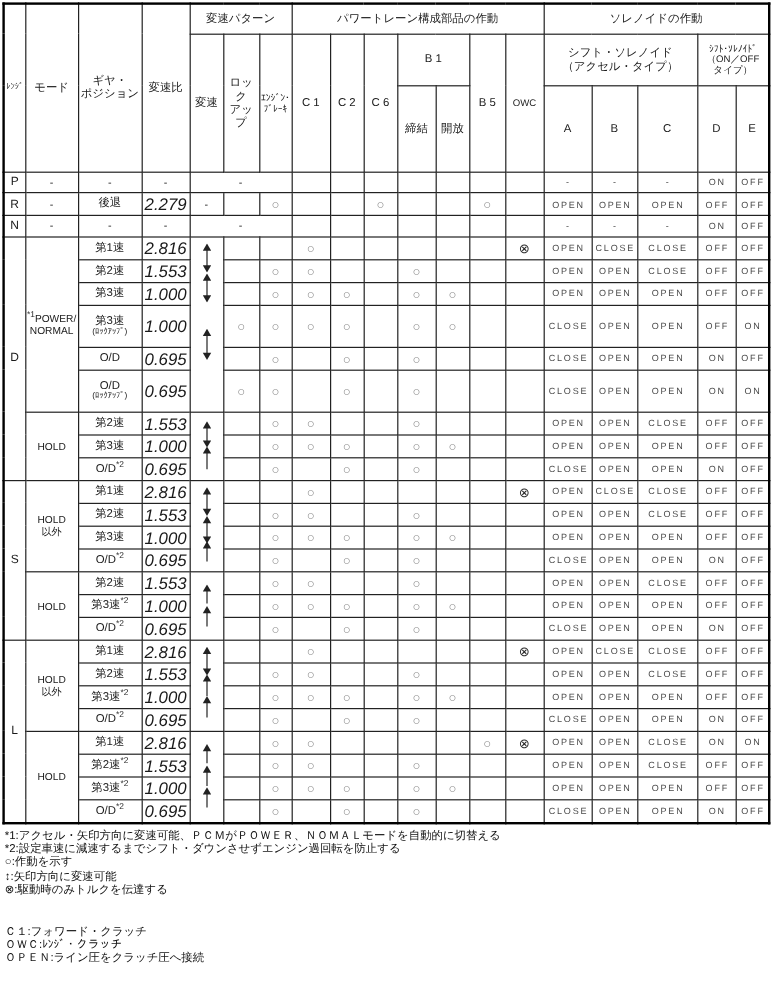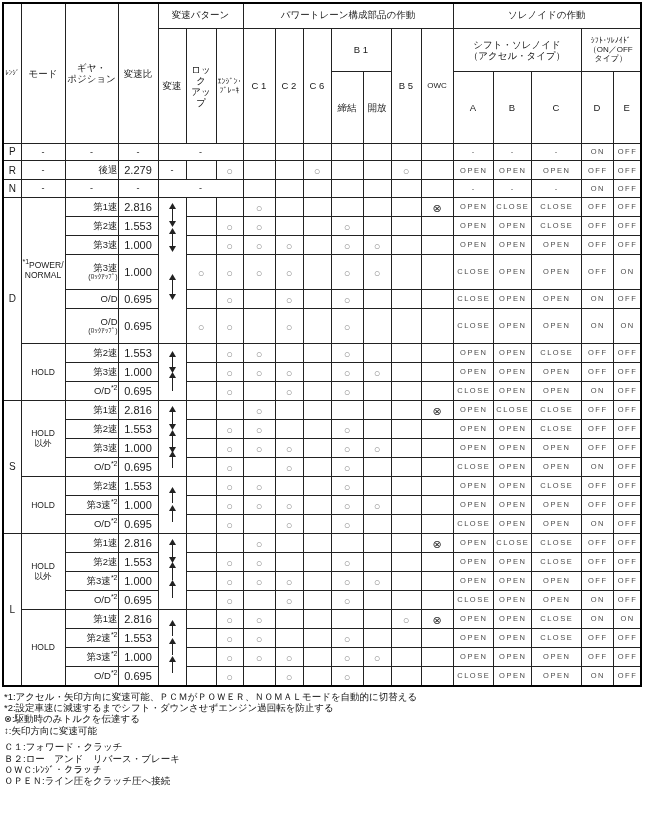--- a/index.html
+++ b/index.html
@@ -8,33 +8,33 @@
   td,th{border:1px solid #222;padding:0;text-align:center;vertical-align:middle;overflow:hidden;font-weight:normal;}
   thead th{white-space:pre-line;}
   tr.r1{height:17.5px;} tr.r2{height:35px;}
   .hA{height:25px;} .hB{height:43px;} .hC{height:72px;}
   .h-group{font-size:9.5px;}
   .h-main{font-size:9.5px;line-height:11px;}
   .h-small{font-size:8px;line-height:9px;}
   .h-tiny{font-size:7px;line-height:8px;}
   .k-rng{font-size:10px;}
   .k-md{font-size:8.5px;line-height:10px;white-space:pre-line;}
-  .k-gr{font-size:9.5px;line-height:10px;text-align:right;}
-  .k-rt{font-size:11px;}
+  .k-gr{font-size:9.5px;line-height:10px;}
+  .k-rt{font-size:14px;font-style:italic;}
   .k-da{font-size:9px;color:#222;}
   .k-so{font-size:7.5px;letter-spacing:1.5px;color:#4a4a4a;text-indent:1.5px;}
   .k-ar{position:relative;}
   sup{font-size:7px;vertical-align:super;line-height:0;}
   .sub{font-size:7px;line-height:8px;}
   .circ{color:#8c8c8c;font-size:11px;line-height:1;}
   .circx{color:#2a2a2a;font-size:11px;line-height:1;}
   .arrwrap{position:absolute;left:0;top:0;right:0;bottom:0;}
   .arrwrap svg{position:absolute;left:50%;margin-left:-4.5px;}
   .fn{margin:4px 0 0 4px;font-size:9.5px;line-height:11.4px;color:#111;}
-  .fn .gap{margin-top:5px;}
+  .fn .gap{margin-top:23px;}
 </style>
 </head>
 <body>
 
 <table>
   <colgroup>
     <col style="width:18px">
       <col style="width:44px">
       <col style="width:53px">
       <col style="width:40px">
@@ -691,19 +691,19 @@
         <td class="k-so"><span>OPEN</span></td>
         <td class="k-so"><span>ON</span></td>
         <td class="k-so"><span>OFF</span></td>
       </tr>
     </tbody>
 </table>
 
 <div class="fn" id="footnotes">
     <div>*1:アクセル・矢印方向に変速可能、ＰＣＭがＰＯＷＥＲ、ＮＯＭＡＬモードを自動的に切替える</div>
     <div>*2:設定車速に減速するまでシフト・ダウンさせずエンジン過回転を防止する</div>
+    <div>○:作動を示す</div>
+    <div>↕:矢印方向に変速可能</div>
     <div>⊗:駆動時のみトルクを伝達する</div>
-    <div>↕:矢印方向に変速可能</div>
     <div class="gap">Ｃ１:フォワード・クラッチ</div>
-    <div>Ｂ２:ロー　アンド　リバース・ブレーキ</div>
     <div>ＯＷＣ:ﾚﾝｼﾞ・クラッチ</div>
     <div>ＯＰＥＮ:ライン圧をクラッチ圧へ接続</div>
   </div>
 
 </body></html>

